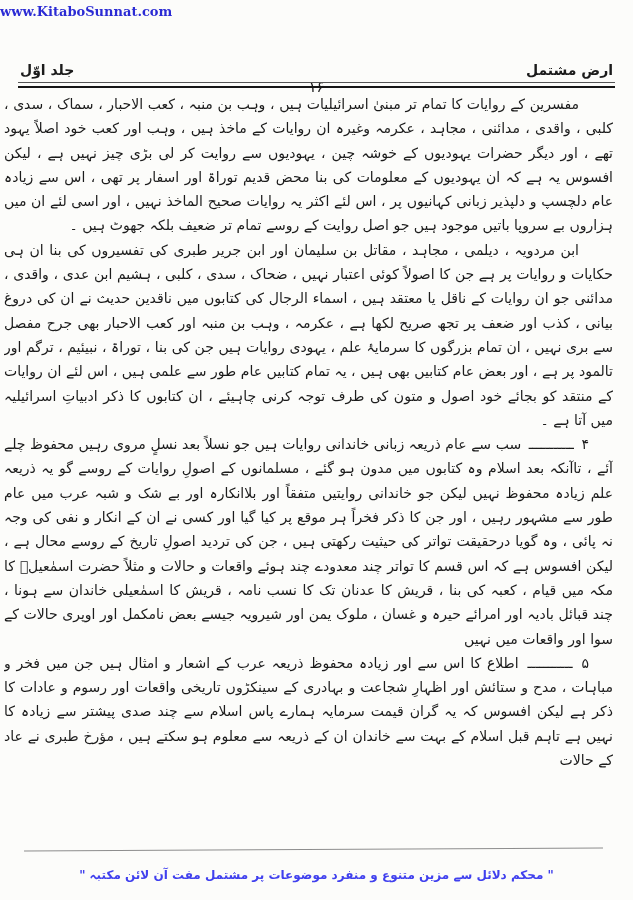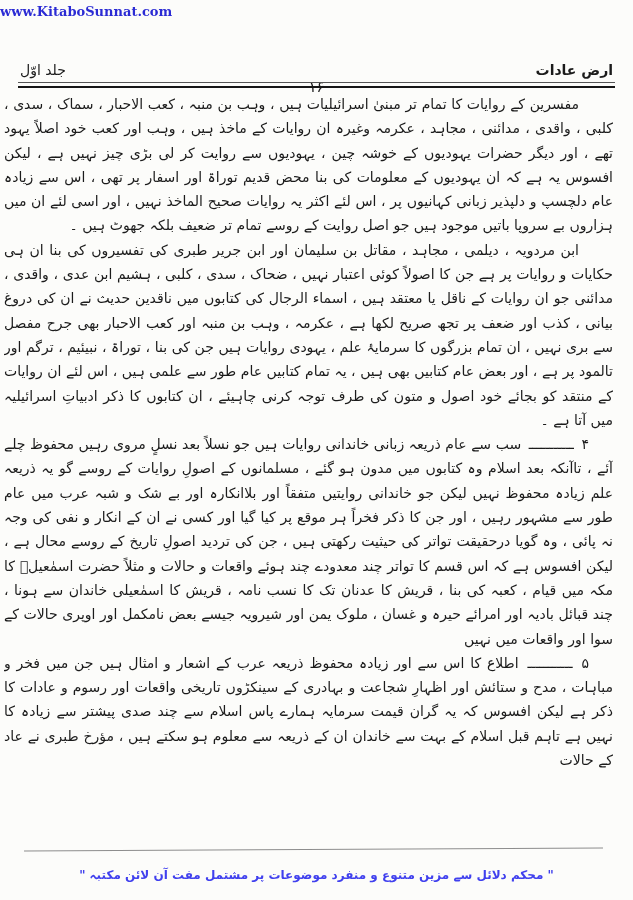--- a/index.html
+++ b/index.html
@@ -28,21 +28,21 @@
     position:absolute;top:52px;left:20px;right:20px;height:26px;
     direction:rtl;
     display:flex;justify-content:space-between;align-items:flex-end;
     font-size:14px;
   }
   .page-header .book-title{font-weight:bold;}
   .page-header .page-number{
     position:absolute;left:50%;transform:translateX(-50%);
     top:-2px;font-size:15px;letter-spacing:2px;margin-top:28px;
   }
-  .page-header .volume{font-weight:normal;}
+  .page-header .volume{font-weight:bold;}
   .header-rule{
     position:absolute;top:82px;left:18px;right:18px;height:3px;
     border-top:1px solid #555;
     border-bottom:2px solid #161616;
   }
   .body-text{
     position:absolute;top:92px;right:20px;left:4px;height:754px;
     direction:rtl;
     text-align:justify;
     font-size:14px;
@@ -67,21 +67,21 @@
     font-weight:bold;
     color:var(--footer-blue);
   }
 </style>
 </head>
 <body>
 
 <div class="watermark">www.KitaboSunnat.com</div>
 
 <div class="page-header">
-  <span class="book-title">ارض عادات</span>
+  <span class="book-title">ارض مشتمل</span>
   <span class="page-number">۱۶</span>
   <span class="volume">جلد اوّل</span>
 </div>
 
 <div class="header-rule"></div>
 
 <div class="body-text">
   <p class="indent">
     <span>مفسرین کے روایات کا تمام تر مبنیٰ اسرائیلیات ہیں ، وہب بن منبہ ، کعب الاحبار ، سماک ، سدی ، کلبی ، واقدی ، مدائنی ، مجاہد ، عکرمہ وغیرہ ان روایات کے ماخذ ہیں ، وہب اور کعب خود اصلاً یہود تھے ، اور دیگر حضرات یہودیوں کے خوشہ چین ، یہودیوں سے روایت کر لی بڑی چیز نہیں ہے ، لیکن افسوس یہ ہے کہ ان یہودیوں کے معلومات کی بنا محض قدیم توراۃ اور اسفار پر تھی ، اس سے زیادہ عام دلچسپ و دلپذیر زبانی کہانیوں پر ، اس لئے اکثر یہ روایات صحیح الماخذ نہیں ، اور اسی لئے ان میں ہزاروں بے سروپا باتیں موجود ہیں جو اصل روایت کے روسے تمام تر ضعیف بلکہ جھوٹ ہیں ۔</span>
   </p>

